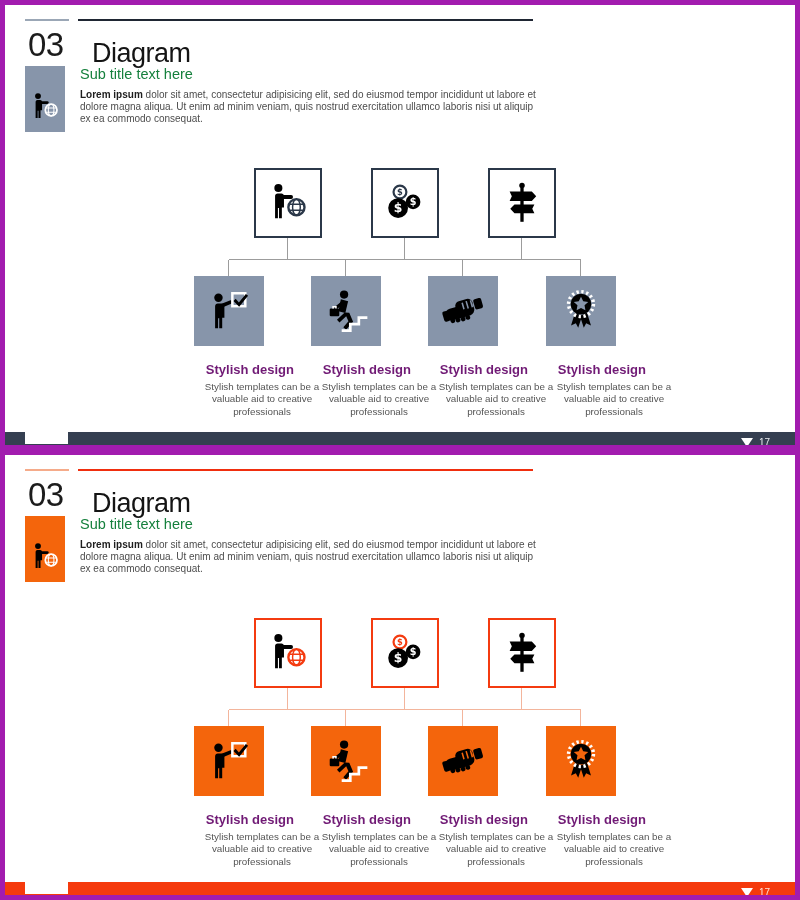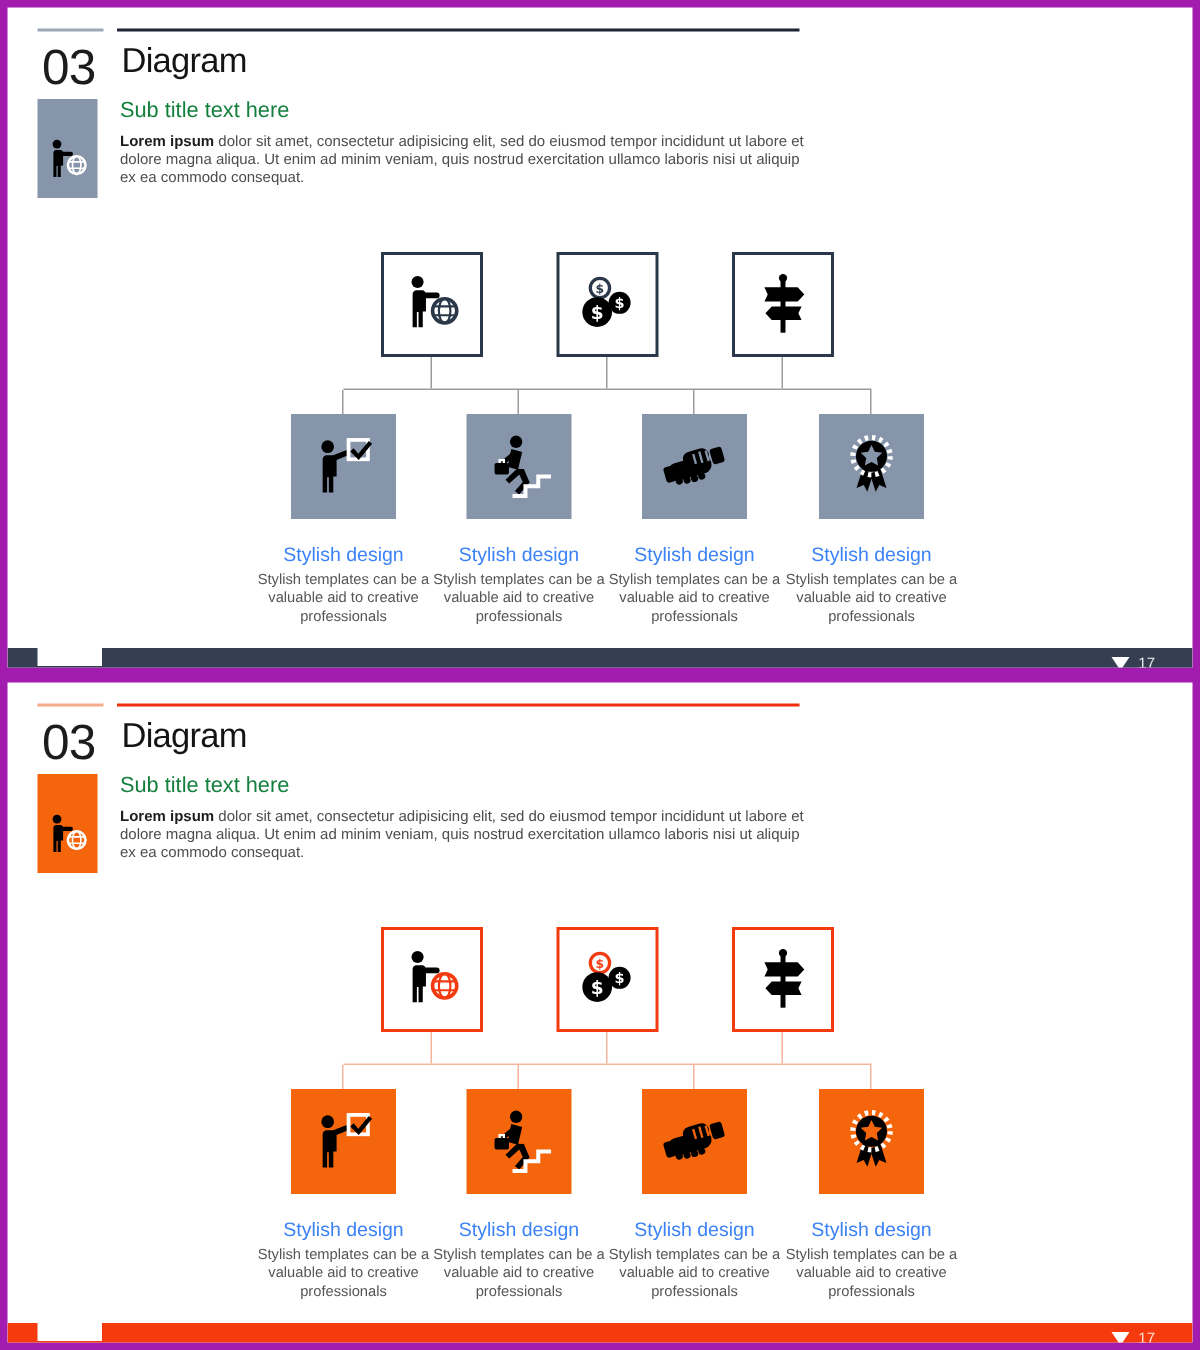--- a/index.html
+++ b/index.html
@@ -2,21 +2,21 @@
 <html><head>
 <meta charset="utf-8">
 <style>
   html,body{margin:0;padding:0;background:#fff;}
   body{width:800px;height:900px;font-family:"Liberation Sans",sans-serif;-webkit-font-smoothing:antialiased;}
   .slide{position:relative;width:800px;height:450px;background:#fff;border:5px solid #a21caf;box-sizing:border-box;overflow:hidden;}
   
   .rule-short{position:absolute;left:20px;top:14px;width:44px;height:2px;background:var(--soft-rule);}
   .rule-long{position:absolute;left:73px;top:14px;width:455px;height:2px;background:var(--title-rule);}
   .slide-num{position:absolute;left:23px;top:21px;font-size:33px;letter-spacing:-.5px;color:#1c1c1c;}
-  .slide-title{position:absolute;left:75px;top:21px;margin:1px;font-size:23px;font-weight:400;letter-spacing:-.5px;color:#141414;}
+  .slide-title{position:absolute;left:75px;top:21px;margin:12px;font-size:27px;font-weight:400;letter-spacing:-.5px;color:#141414;}
   .header-tile{position:absolute;left:20px;top:61px;width:40px;height:66px;background:var(--fill);color:#fff;display:flex;align-items:flex-end;justify-content:center;}
   .header-tile svg{width:32px;height:42px;margin-bottom:4px;}
   .subtitle{position:absolute;left:75px;top:61px;font-size:14.5px;color:#15803d;}
   .lorem{position:absolute;left:75px;top:84px;width:462px;margin:0;font-size:10px;line-height:12px;color:#4d4d4d;}
   .lorem b{color:#1e1e1e;}
   
   .node{position:absolute;top:163px;width:68px;height:70px;box-sizing:border-box;border:2px solid var(--strong);background:#fff;color:var(--strong);display:flex;align-items:center;justify-content:center;}
   .node svg{width:44px;height:44px;}
   .n1{left:249px}.n2{left:366px}.n3{left:483px}
   .conn{position:absolute;background:var(--connector);}
@@ -24,23 +24,23 @@
   .cv2{left:399px;top:233px;width:1px;height:21px}
   .cv3{left:516px;top:233px;width:1px;height:21px}
   .ch{left:224px;top:254px;width:352px;height:1px}
   .cd1{left:223px;top:255px;width:1px;height:16px}
   .cd2{left:340px;top:255px;width:1px;height:16px}
   .cd3{left:457px;top:255px;width:1px;height:16px}
   .cd4{left:575px;top:255px;width:1px;height:16px}
   .tile{position:absolute;top:271px;width:70px;height:70px;background:var(--fill);color:#fff;display:flex;align-items:center;justify-content:center;}
   .tile svg{width:46px;height:46px;}
   .t1{left:189px}.t2{left:306px}.t3{left:423px}.t4{left:541px}
-  .item-title{position:absolute;top:357px;width:130px;text-align:center;font-weight:normal;font-size:13px;color:#3b82f6;}
+  .item-title{position:absolute;top:357px;width:130px;text-align:right;font-weight:bold;font-size:13px;color:#701a75;}
   .it1{left:159px}.it2{left:276px}.it3{left:393px}.it4{left:511px}
-  .item-desc{position:absolute;top:376px;width:126px;text-align:center;font-size:9.8px;line-height:12.3px;color:#555;}
+  .item-desc{position:absolute;top:376px;width:126px;text-align:center;font-size:9.8px;line-height:12.3px;color:#555;margin-left:33px;}
   .id1{left:161px}.id2{left:278px}.id3{left:395px}.id4{left:513px}
   
   .bar{position:absolute;left:0;right:0;top:427px;height:21px;background:var(--bar);}
   .notch{position:absolute;left:20px;top:0;width:43px;height:12px;background:#fff;}
   .tri{position:absolute;right:42px;top:6px;width:0;height:0;border-left:6px solid transparent;border-right:6px solid transparent;border-top:9px solid #fff;}
   .pagenum{position:absolute;right:25px;top:5px;font-size:10px;color:var(--bar-text);text-decoration:underline;}
   svg text{font-family:"DejaVu Sans","Liberation Sans",sans-serif;}
   .defs{position:absolute;width:0;height:0;overflow:hidden;}
 </style>
 </head>

